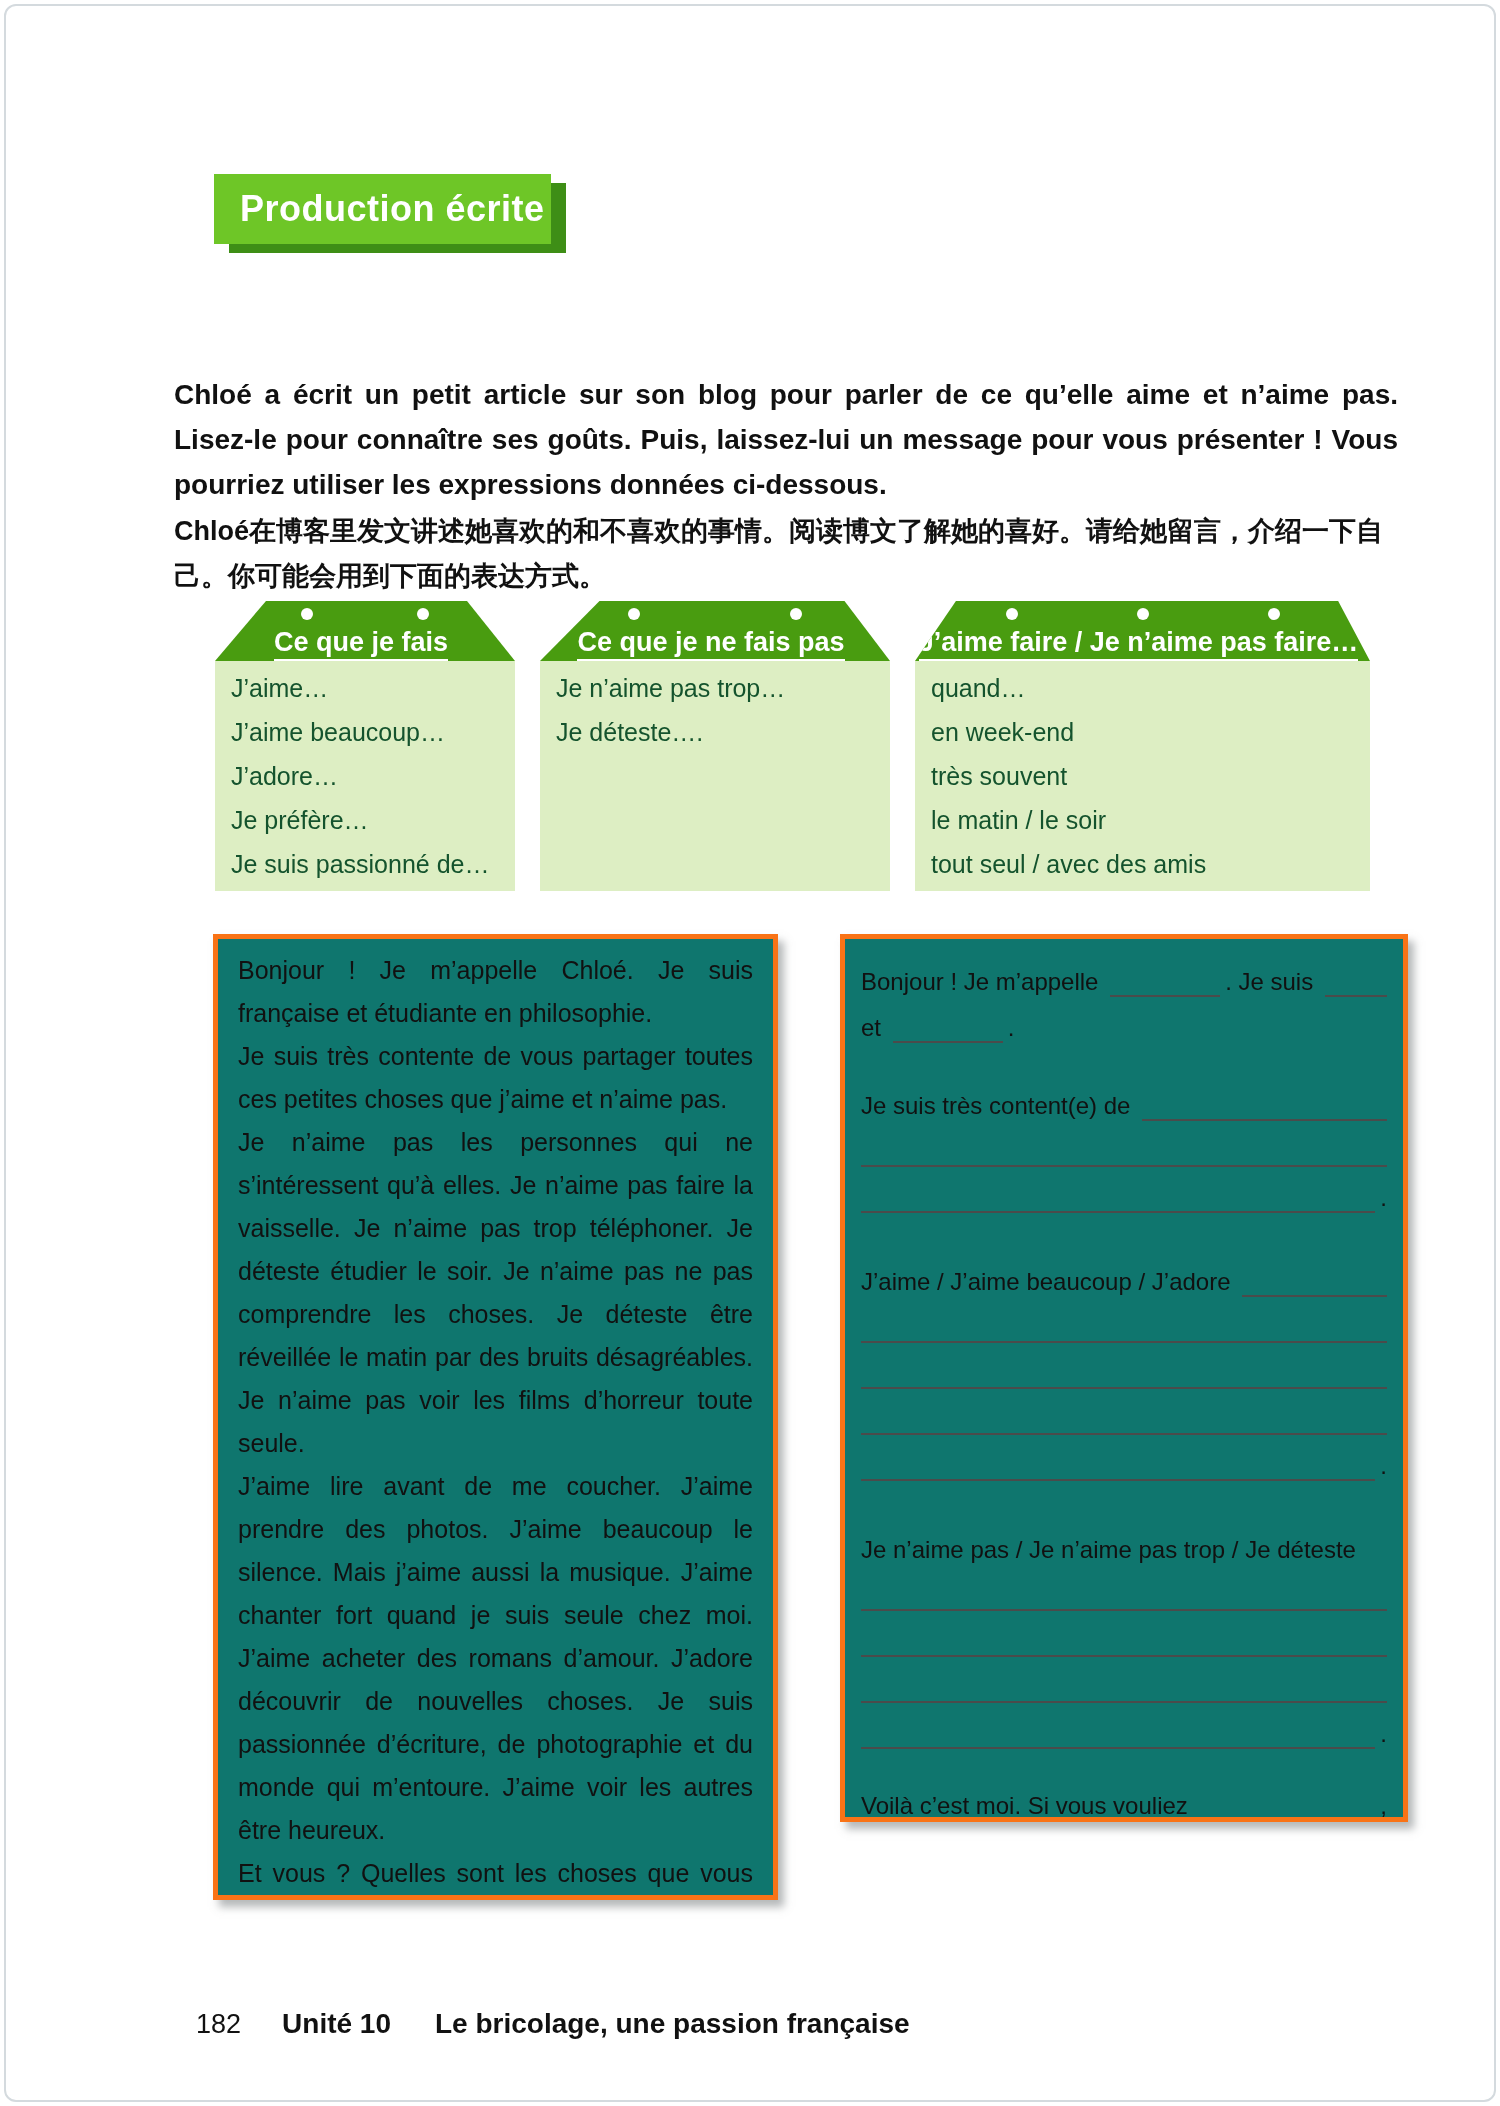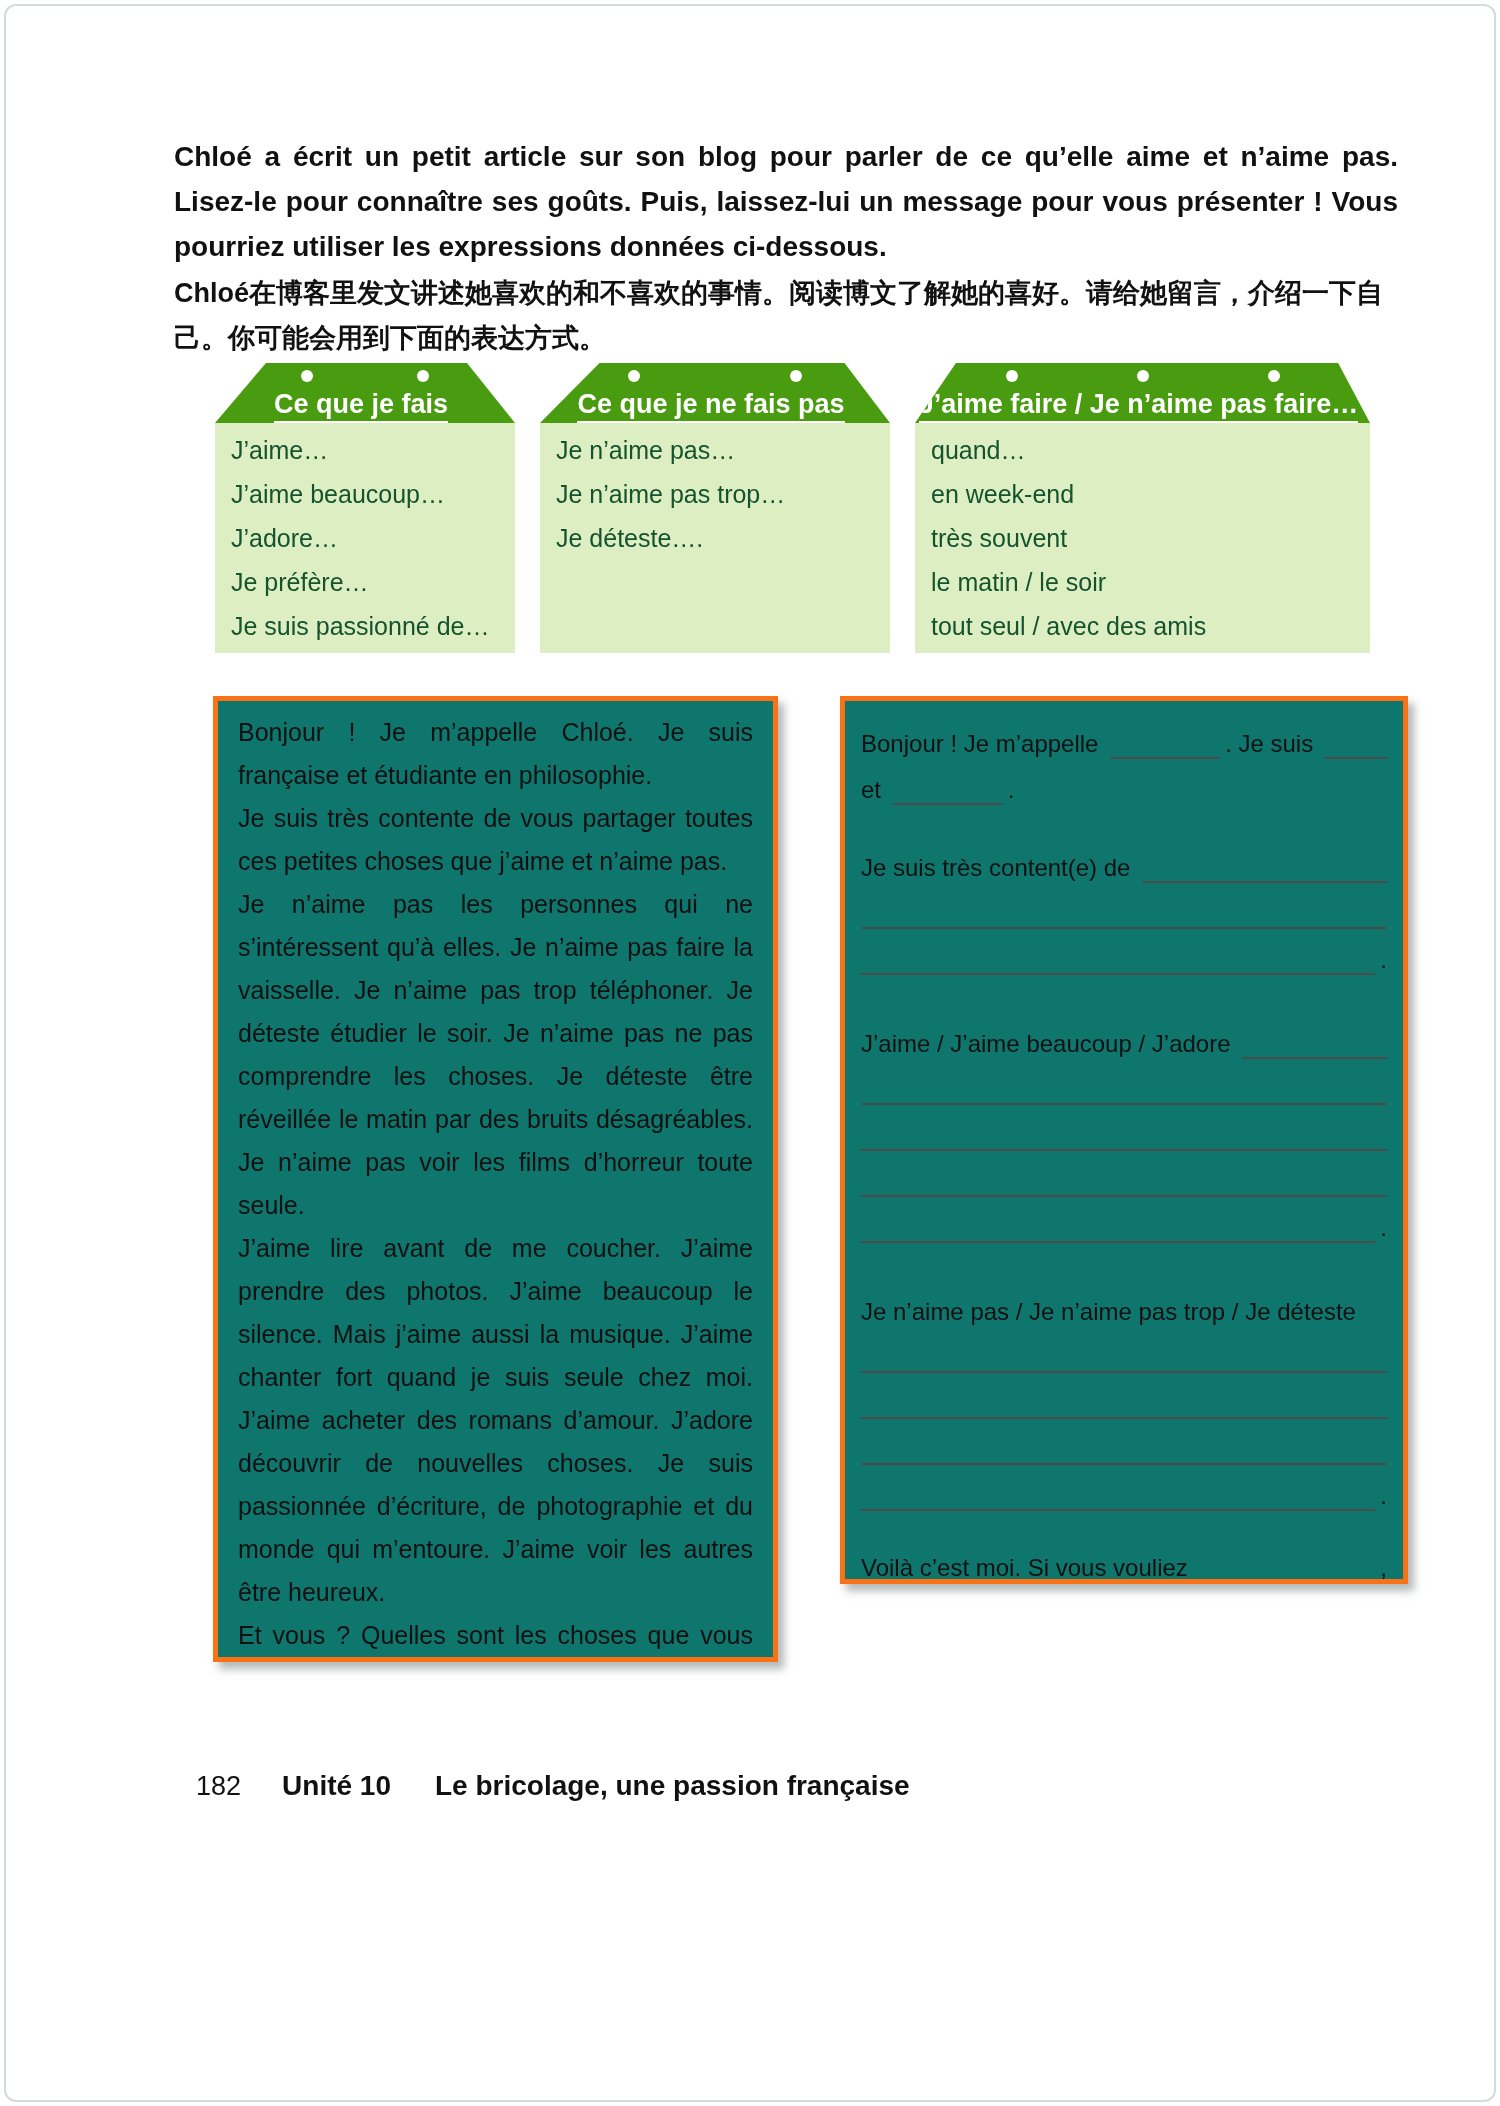--- a/index.html
+++ b/index.html
@@ -57,20 +57,23 @@
   .footer{display:flex;align-items:baseline;margin:108px 0 0 190px;}
   .footer-page{font-size:27px;font-weight:400;}
   .footer-unit{font-weight:700;font-size:28px;margin-left:41px;}
   .footer-title{font-weight:700;font-size:28px;margin-left:44px;}
 </style>
 </head>
 <body>
 
 <div class="page">
 
+  <div class="banner">
+    <span class="banner-label">Production écrite</span>
+  </div>
 
   <div class="intro">
     <p class="intro-fr">Chloé a écrit un petit article sur son blog pour parler de ce qu’elle aime et n’aime pas. Lisez-le pour connaître ses goûts. Puis, laissez-lui un message pour vous présenter ! Vous pourriez utiliser les expressions données ci-dessous.</p>
     <p class="intro-zh">Chloé在博客里发文讲述她喜欢的和不喜欢的事情。阅读博文了解她的喜好。请给她留言，介绍一下自己。你可能会用到下面的表达方式。</p>
   </div>
 
   <div class="tags-row">
       <div class="tag">
         <div class="tag-head">
           <div class="dots">
@@ -89,21 +92,20 @@
       </div>
       <div class="tag">
         <div class="tag-head">
           <div class="dots">
             <span class="dot"></span>
             <span class="dot"></span>
           </div>
           <div class="tag-title-wrap"><span class="tag-title">Ce que je ne fais pas</span></div>
         </div>
         <div class="tag-body">
-          <div class="tag-item">Je n’aime pas…</div>
           <div class="tag-item">Je n’aime pas trop…</div>
           <div class="tag-item">Je déteste….</div>
         </div>
       </div>
       <div class="tag">
         <div class="tag-head">
           <div class="dots">
             <span class="dot"></span>
             <span class="dot"></span>
             <span class="dot"></span>

